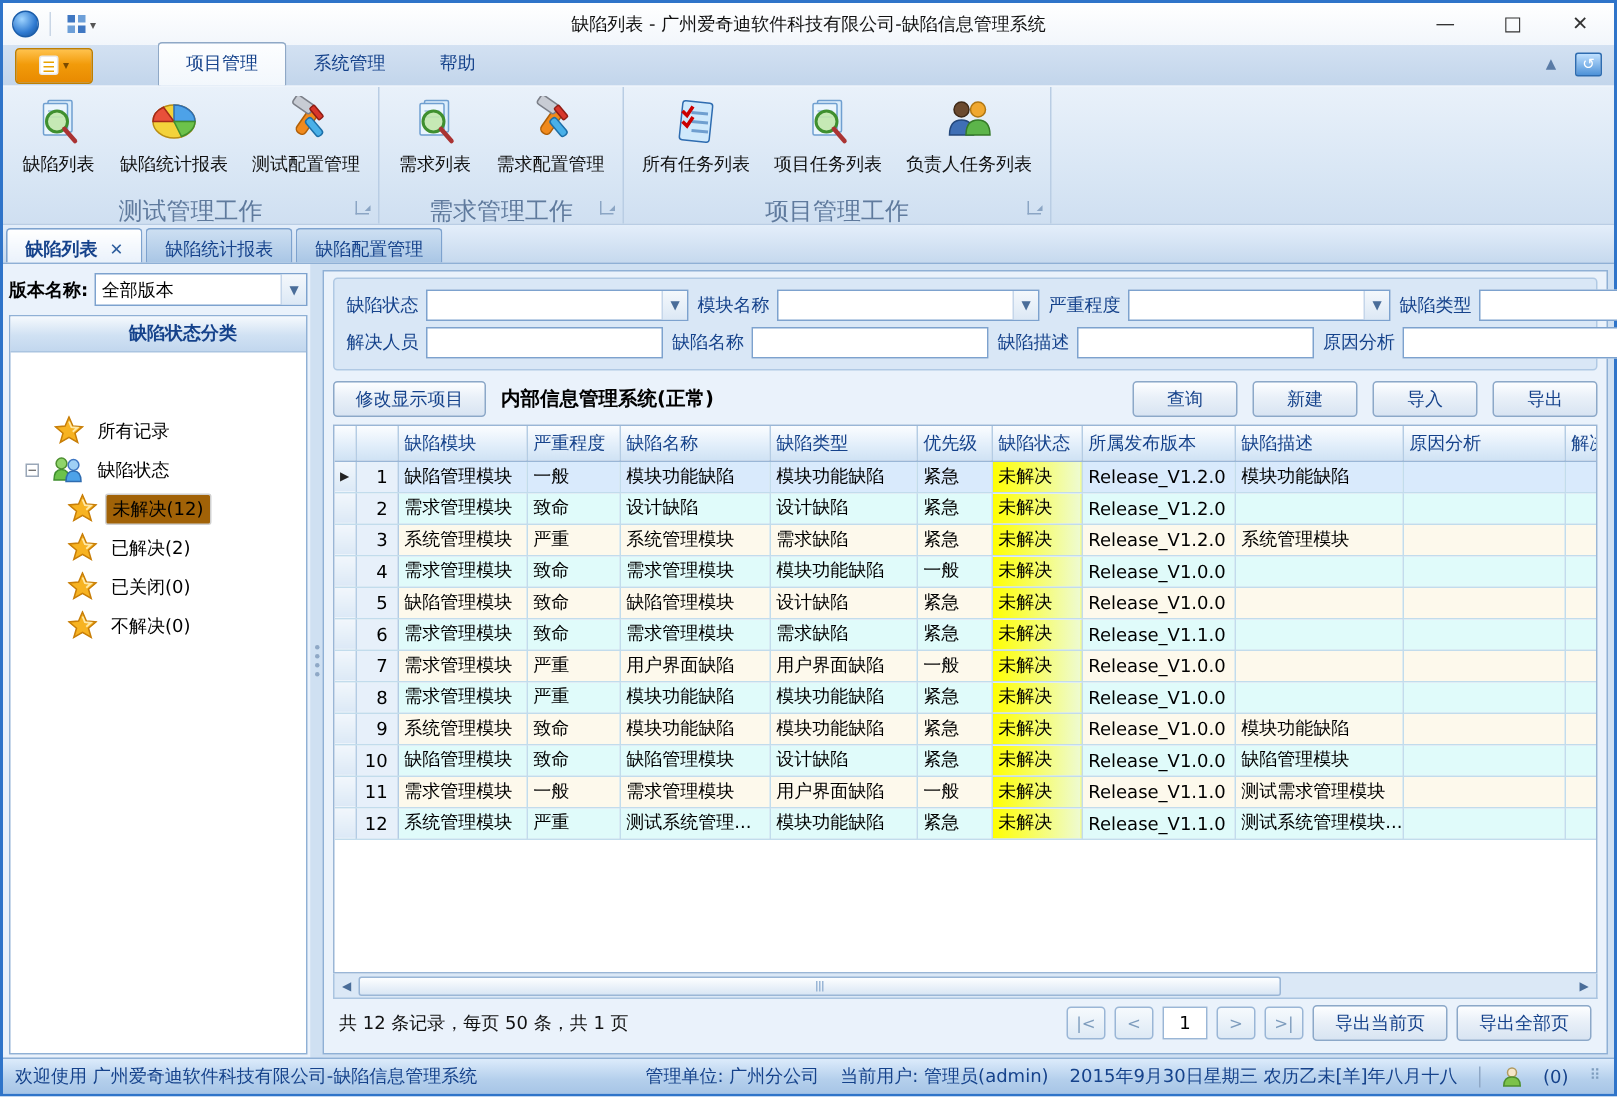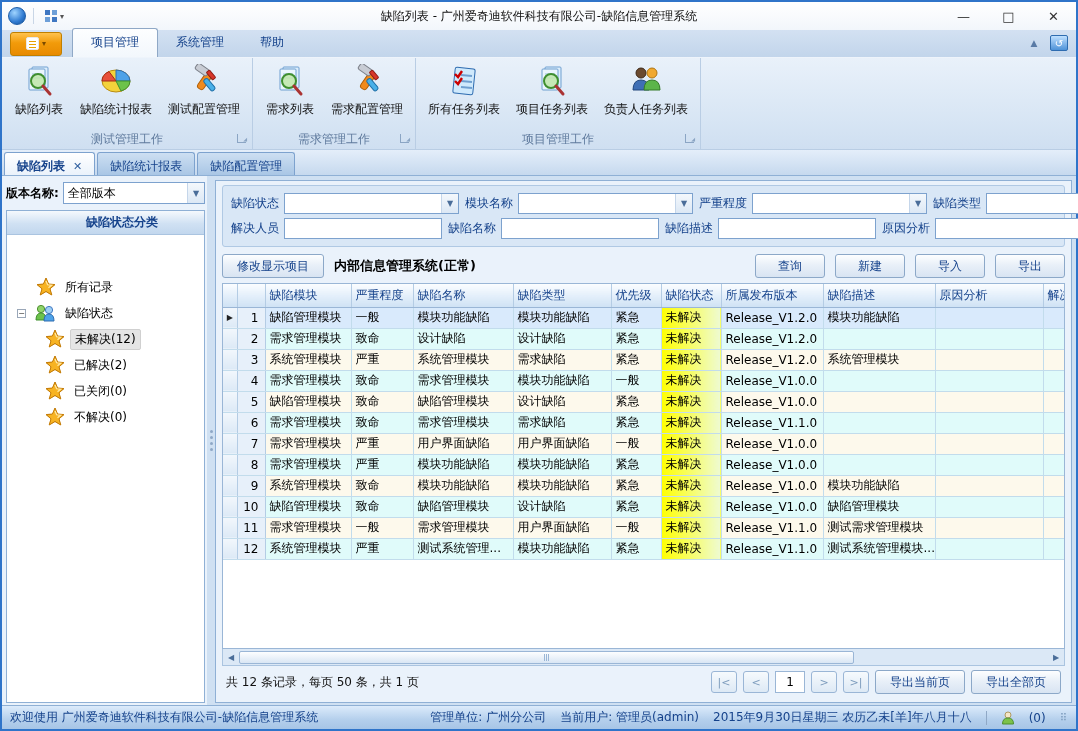--- a/index.html
+++ b/index.html
@@ -22,33 +22,33 @@
   .win-btn { width:45px; height:100%; display:flex; align-items:center; justify-content:center; color:#333; font-size:13px; }
 
   
   .ribbon-tabs { height:28px; background:linear-gradient(#d3e1f2,#c2d5eb); display:flex; align-items:flex-end; border-bottom:1px solid #eef4fb; flex:none; position:relative; }
   .app-menu-btn { width:52px; height:24px; margin:0 10px 0 8px; border-radius:3px; border:1px solid #c07f00;
     background:linear-gradient(#ffc24d,#f29b0a 45%,#e88a00); display:flex; align-items:center; justify-content:center; gap:3px; align-self:center; }
   .app-menu-glyph { width:13px; height:13px; background:#fff; border:1px solid #e8e8e8; border-radius:2px; position:relative; }
   .app-menu-glyph::before { content:""; position:absolute; left:2px; right:2px; top:3px; height:1px; background:#e8a200; box-shadow:0 3px 0 #e8a200, 0 6px 0 #e8a200; }
   .app-menu-caret { font-size:8px; color:#7a4a00; }
   .rtab { padding:5px 18px 6px; color:#15428b; }
-  .rtab.active { background:linear-gradient(#fdfeff,#f2f7fc); border:1px solid #8fa8c6; border-bottom:none; border-radius:3px 3px 0 0; }
+  .rtab.active { background:linear-gradient(#fdfeff,#f2f7fc); border:1px solid #8fa8c6; border-bottom:none; border-radius:3px 3px 0 0;margin-left:33px; }
   .ribbon-right { position:absolute; right:8px; top:5px; display:flex; gap:8px; align-items:center; }
   .chevron-up { width:16px; height:16px; color:#5a7ba6; font-size:9px; text-align:center; line-height:16px; }
   .help-glyph { width:18px; height:16px; background:linear-gradient(#bfe0ff,#4e92d8); border:1px solid #2e6cb0; border-radius:2px; color:#fff; font-size:10px; text-align:center; line-height:15px; }
 
   
   .ribbon-body { height:92px; background:linear-gradient(#e9f1fa,#d7e5f4 70%,#cfdff1); border-bottom:1px solid #b9cde4; display:flex; flex:none; }
   .rgroup { display:flex; flex-direction:column; border-right:1px solid #b9cde4; padding:2px 4px 0; }
   .rgroup-buttons { display:flex; flex:1; }
   .rbtn { display:flex; flex-direction:column; align-items:center; justify-content:flex-start; padding:4px 8px 2px; min-width:66px; border-radius:3px; }
   .rbtn svg { width:34px; height:34px; margin-bottom:3px; }
   .rbtn-label { font-size:12px; color:#111; white-space:nowrap; }
-  .rgroup-caption { height:18px; text-align:center; color:#5f7a9d; font-size:12px; position:relative; padding:0 14px; }
+  .rgroup-caption { height:18px; text-align:center; color:#5f7a9d; font-size:16px; position:relative; padding:0 14px; }
   .dlg-launcher { position:absolute; right:2px; top:3px; width:9px; height:9px; border-left:1px solid #8ba5c4; border-bottom:1px solid #8ba5c4; }
   .dlg-launcher::after { content:"◢"; position:absolute; right:-1px; bottom:0; font-size:5px; color:#8ba5c4; }
 
   
   .doc-tabs { height:26px; background:linear-gradient(#e4eefa,#c6d9ee); display:flex; align-items:flex-end; padding-left:2px; gap:2px; border-bottom:1px solid #8fb0d5; flex:none; }
   .dtab { height:23px; padding:4px 12px 0; border:1px solid #7da2ce; border-bottom:none; border-radius:3px 3px 0 0;
     background:linear-gradient(#cddff2,#a9c6e5); color:#15428b; display:flex; gap:8px; align-items:center; }
   .dtab.active { background:linear-gradient(#ffffff,#eaf2fb); font-weight:bold; }
   .dtab-close { color:#2e5e9e; font-weight:bold; font-size:11px; }
 
@@ -60,21 +60,21 @@
   .combo { flex:1; height:22px; background:#fff; border:1px solid #7da2ce; display:flex; align-items:center; }
   .combo-value { flex:1; padding-left:4px; }
   .combo-btn { width:17px; height:100%; border-left:1px solid #c5d6ea; background:linear-gradient(#f4f8fc,#dce8f5); color:#4a6d99; font-size:8px; display:flex; align-items:center; justify-content:center; }
   .side-panel { flex:1; border:1px solid #8fb0d5; background:#fff; display:flex; flex-direction:column; min-height:0; }
   .side-panel-header { height:24px; background:linear-gradient(#f5f9fd,#d0e1f3 55%,#c2d7ee); border-bottom:1px solid #aac4e0; text-align:center; font-weight:bold; color:#15428b; line-height:23px;padding-left:33px; }
   .tree { padding:8px 4px 4px 10px; overflow:hidden;margin-top:31px; }
   .tree-item { display:flex; align-items:center; height:26px; gap:5px; }
   .tree-item .indent { width:14px; }
   .expander { width:9px; height:9px; border:1px solid #9aa7b8; background:#fff; font-size:8px; line-height:7px; text-align:center; color:#444; margin-right:3px; }
   .tree-label { padding:1px 4px; border-radius:2px; white-space:nowrap; }
-  .tree-item.selected .tree-label { background:#e5e5e5; border:1px solid #d0d0d0; }
+  .tree-item.selected .tree-label { background:#a16207; border:1px solid #d0d0d0; }
   .star-svg { width:20px; height:20px; flex:none; }
   .people-svg { width:22px; height:20px; flex:none; }
 
   .splitter { width:8px; background:#cfe0f2; display:flex; align-items:center; justify-content:center; }
   .splitter-dots { display:flex; flex-direction:column; gap:3px; }
   .splitter-dots i { width:3px; height:3px; background:#8fa8c6; border-radius:50%; }
 
   .main { flex:1; background:#eaf2fb; border:1px solid #8fb0d5; margin:4px 4px 2px 0; display:flex; flex-direction:column; padding:4px 6px; min-width:0; }
 
   

